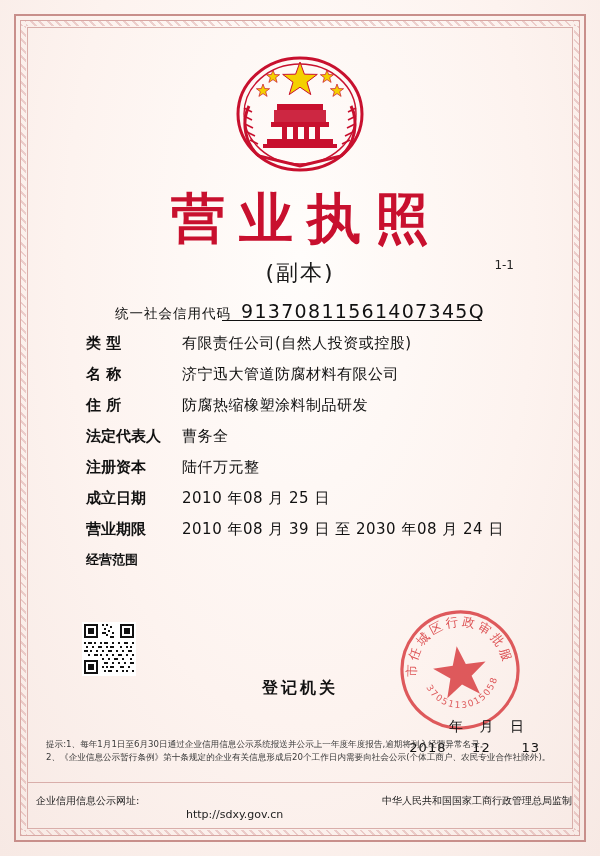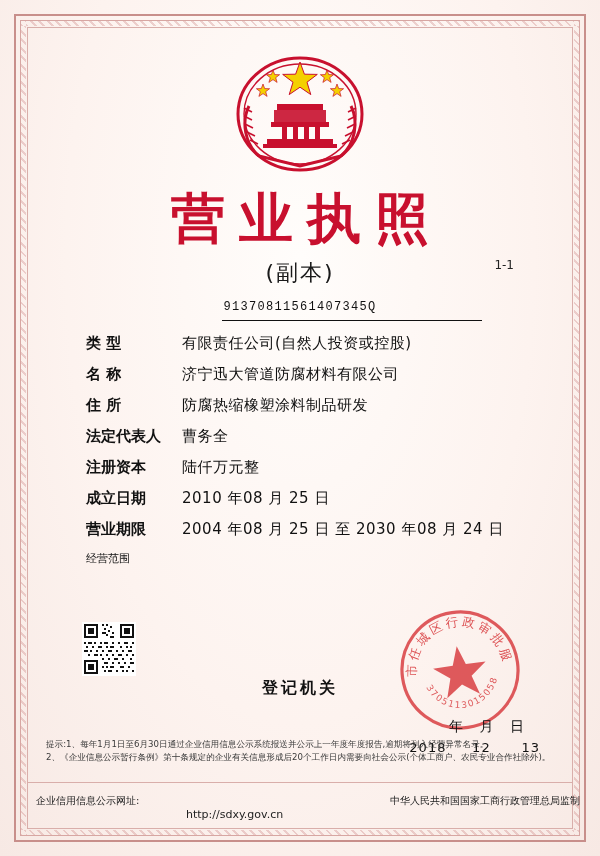--- a/index.html
+++ b/index.html
@@ -80,21 +80,21 @@
   }
 
   
   .code-row{
     position:absolute;left:0;right:0;top:300px;
     display:flex;justify-content:center;align-items:baseline;
     gap:10px;
     font-size:13.5px;color:#111;
   }
   .code-row .label{letter-spacing:1px;}
-  .code-row .value{letter-spacing:1.3px;font-size:12px;font-family:Liberation Mono, monospace;}
+  .code-row .value{letter-spacing:1.3px;font-size:19px;}
   .code-underline{
     position:absolute;
     left:222px;right:118px;top:320px;
     border-bottom:1px solid #111;
   }
 
   
   .fields{
     position:absolute;left:86px;right:52px;top:334px;
   }
@@ -120,21 +120,21 @@
     white-space:nowrap;
   }
 
   
   .scope{
     display:flex;
     align-items:flex-start;
   }
   .scope .k{
     width:96px;flex:0 0 96px;
-    font-size:11px;font-weight:normal;color:#111;white-space:nowrap;
+    font-size:13px;font-weight:bold;color:#111;white-space:nowrap;
   }
   .scope .v{
     font-size:12.3px;
     line-height:15px;
     color:#111;
     letter-spacing:.2px;
     max-width:330px;
   }
 
   
@@ -182,21 +182,21 @@
     line-height:13px;
     color:#3a3a3a;
   }
 
   
   .footer-sep{
     position:absolute;left:28px;right:28px;top:782px;
     border-bottom:1px solid #d9aeaa;
   }
   .footer{
-    position:absolute;left:36px;right:20px;top:792px;
+    position:absolute;left:36px;right:28px;top:792px;
     display:flex;justify-content:space-between;align-items:center;
     font-size:10px;color:#222;
   }
   .footer .left{line-height:17px;}
   .footer .url{
     position:absolute;left:150px;top:16px;
     font-size:11px;color:#222;
   }
   .footer .right{line-height:17px;font-size:10px;}
 </style>
@@ -243,20 +243,21 @@
       <rect x="42" y="91" width="66" height="5" fill="#c8102e"></rect>
       <rect x="38" y="96" width="74" height="4" fill="#c8102e"></rect>
     </svg>
   </div>
 
   <div class="title">营业执照</div>
   <div class="subtitle">(副本)</div>
   <div class="copy-no">1-1</div>
 
   <div class="code-row">
+    <span class="label">统一社会信用代码</span>
     <span class="value">91370811561407345Q</span>
   </div>
   <div class="code-underline"></div>
 
   <div class="fields">
 
     <div class="row">
       <div class="k">类    型</div>
       <div class="v">有限责任公司(自然人投资或控股)</div>
     </div>
@@ -281,21 +282,21 @@
       <div class="v">陆仟万元整</div>
     </div>
 
     <div class="row">
       <div class="k">成立日期</div>
       <div class="v">2010 年08 月 25 日</div>
     </div>
 
     <div class="row">
       <div class="k">营业期限</div>
-      <div class="v">2004 年08 月 25 日 至 2030 年08 月 24 日</div>
+      <div class="v">2010 年08 月 39 日 至 2030 年08 月 24 日</div>
     </div>
 
     <div class="scope">
       <div class="k">经营范围</div>
     </div>
 
   </div>
 
   <div class="qr">
     <svg width="54" height="54" viewBox="0 0 27 27" shape-rendering="crispEdges">

